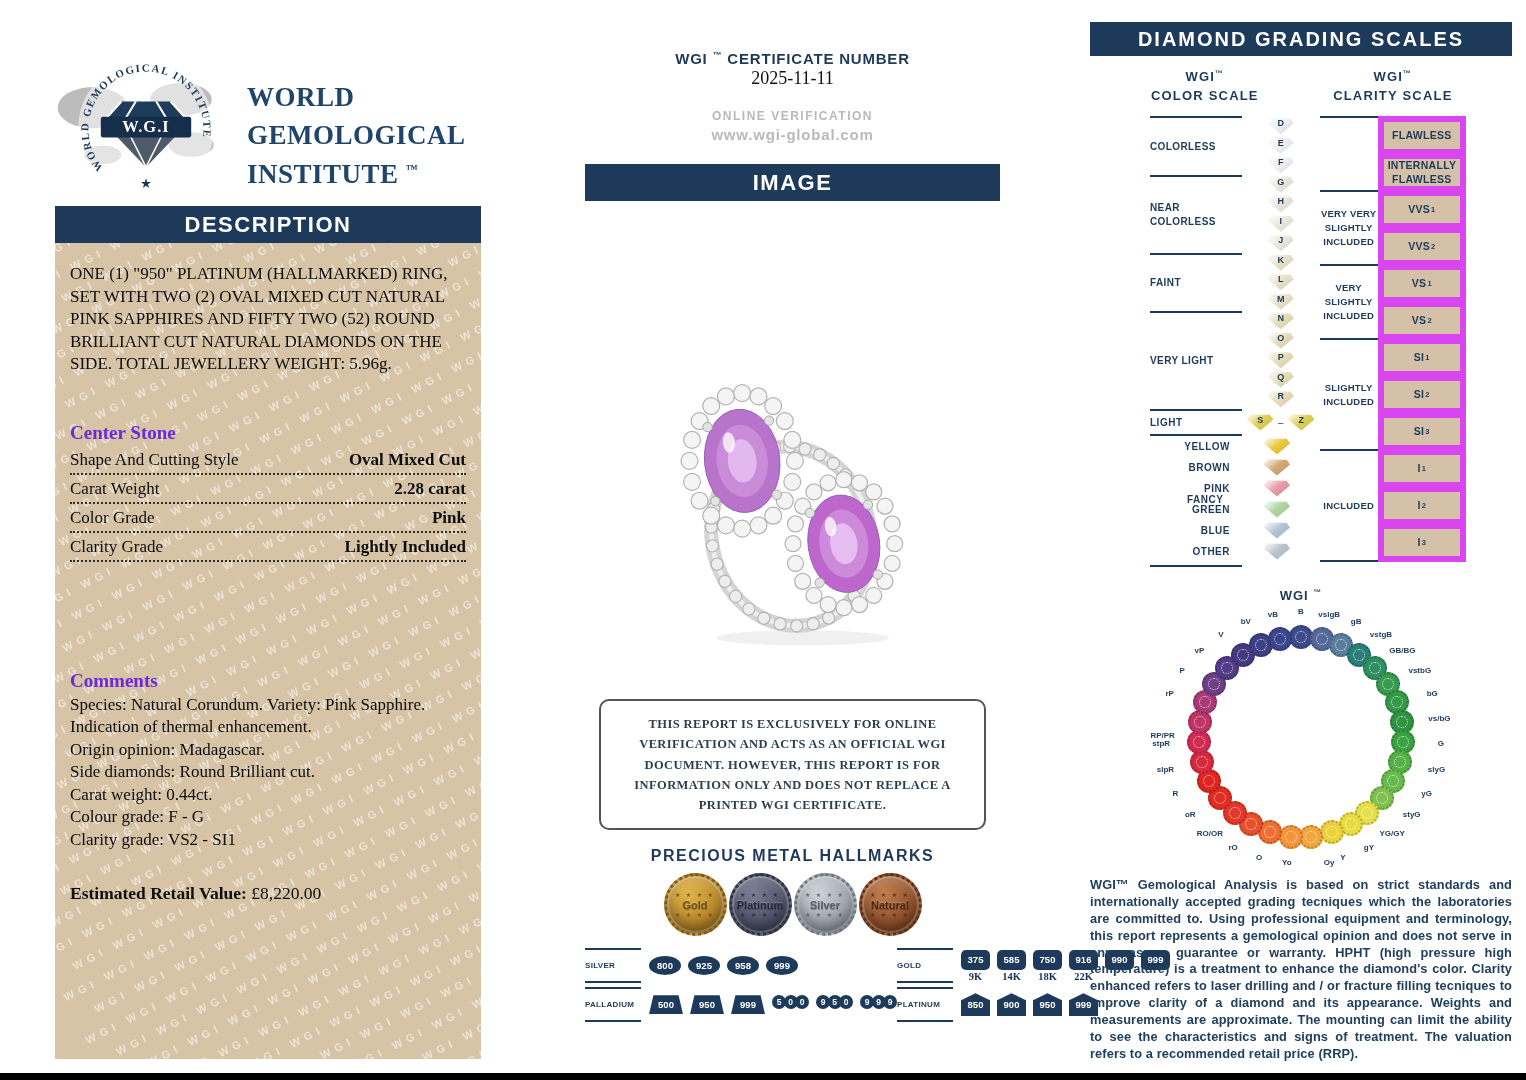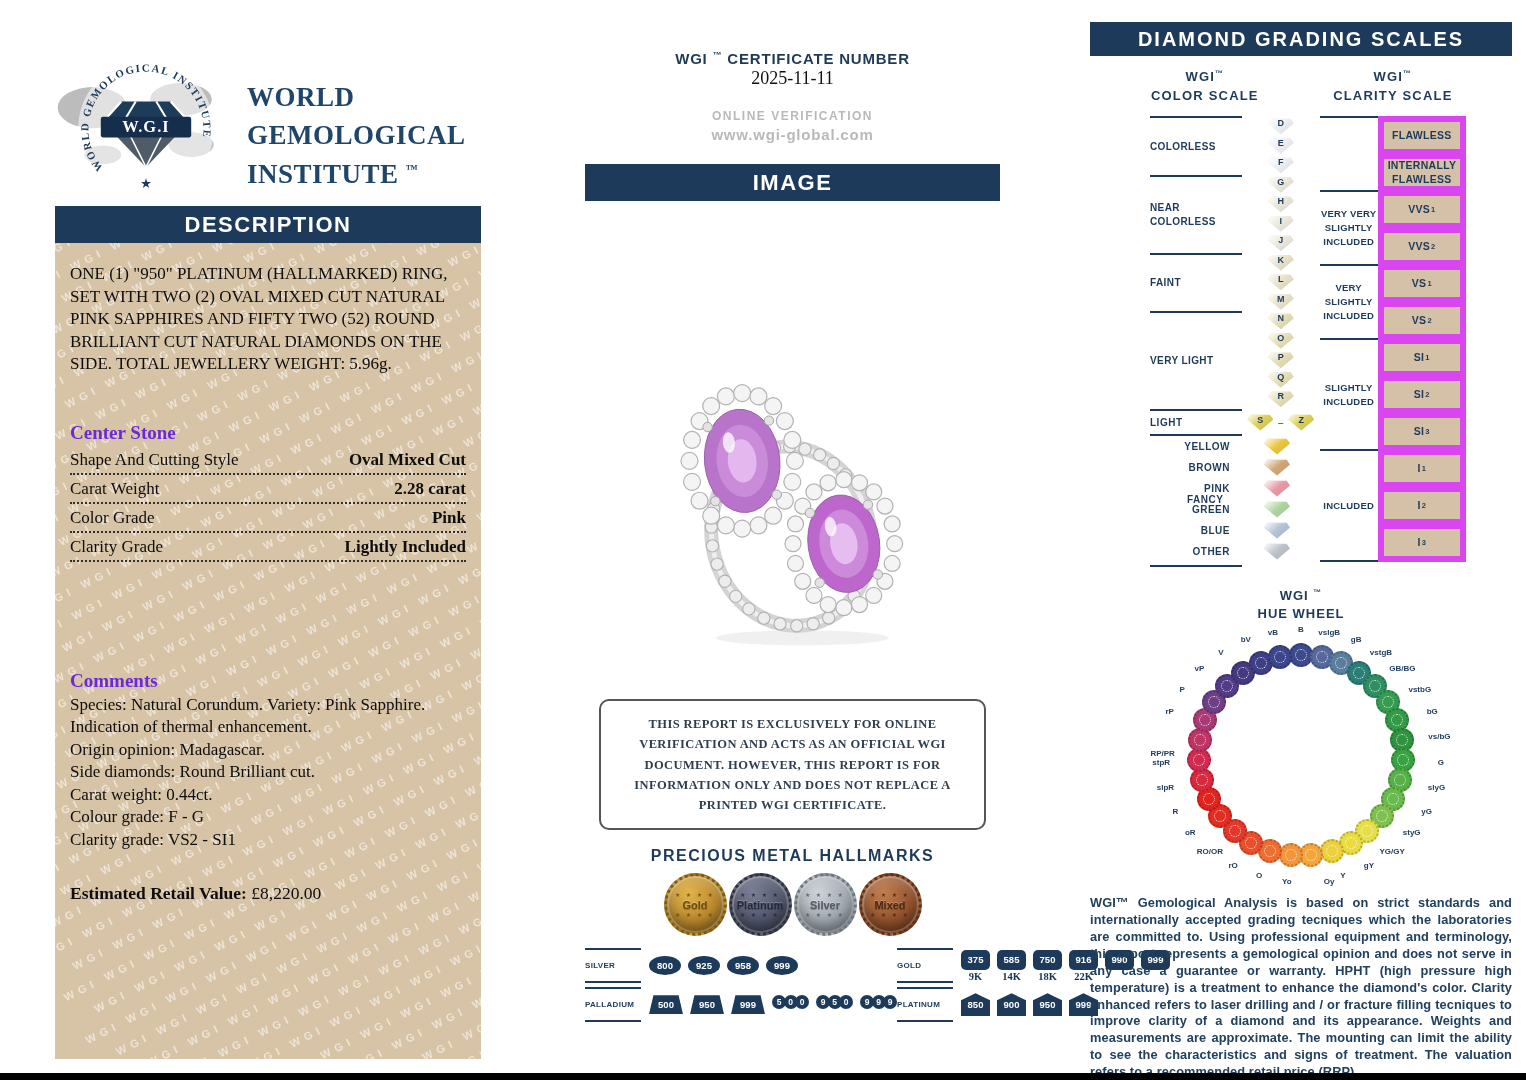--- a/index.html
+++ b/index.html
@@ -389,21 +389,21 @@
           <div class="seal-label" style="color: rgb(35, 39, 58);">Platinum</div>
           <div class="seal-stars" style="color: rgb(35, 39, 58);">★ ★ ★ ★</div>
         </div>
         <div class="seal" style="background: radial-gradient(circle at 38% 30%, rgb(207, 212, 218), rgb(159, 166, 174) 55%, rgb(110, 117, 126)); border-color: rgb(110, 117, 126);">
           <div class="seal-stars" style="color: rgb(84, 91, 100);">★ ★ ★ ★</div>
           <div class="seal-label" style="color: rgb(84, 91, 100);">Silver</div>
           <div class="seal-stars" style="color: rgb(84, 91, 100);">★ ★ ★ ★</div>
         </div>
         <div class="seal" style="background: radial-gradient(circle at 38% 30%, rgb(194, 128, 80), rgb(145, 81, 44) 55%, rgb(93, 47, 20)); border-color: rgb(93, 47, 20);">
           <div class="seal-stars" style="color: rgb(79, 40, 16);">★ ★ ★ ★</div>
-          <div class="seal-label" style="color: rgb(79, 40, 16);">Mixed</div>
+          <div class="seal-label" style="color: rgb(79, 40, 16);">Natural</div>
           <div class="seal-stars" style="color: rgb(79, 40, 16);">★ ★ ★ ★</div>
         </div>
       </div>
     <div class="stamps">
         <div class="stamp-col stamp-col-left">
           <div class="stamp-row">
             <div class="stamp-metal">SILVER</div>
             <div class="stamp-badges">
               <div class="badge-wrap">
                 <div class="badge badge-oval">800</div>
@@ -732,21 +732,20 @@
                   <sub>3</sub>
                 </div>
               </div>
             </div>
           </div>
       </div>
     </div>
 
     <div class="wheel-title">
       <div><span>WGI</span> <sup>™</sup></div>
-      <div>HUE WHEEL</div>
     </div>
     <div class="wheel">
         <div class="hue-gem" style="left: 211px; top: 30px; background-color: rgb(61, 75, 140); border: 2px dotted rgba(0, 0, 0, 0.22);">
           <i></i>
         </div>
         <div class="hue-label" style="left: 211px; top: 4px;">B</div>
         <div class="hue-gem" style="left: 231.532px; top: 32.047px; background-color: rgb(86, 105, 156); border: 2px dotted rgba(0, 0, 0, 0.22);">
           <i></i>
         </div>
         <div class="hue-label" style="left: 239.182px; top: 6.57923px;">vslgB</div>

